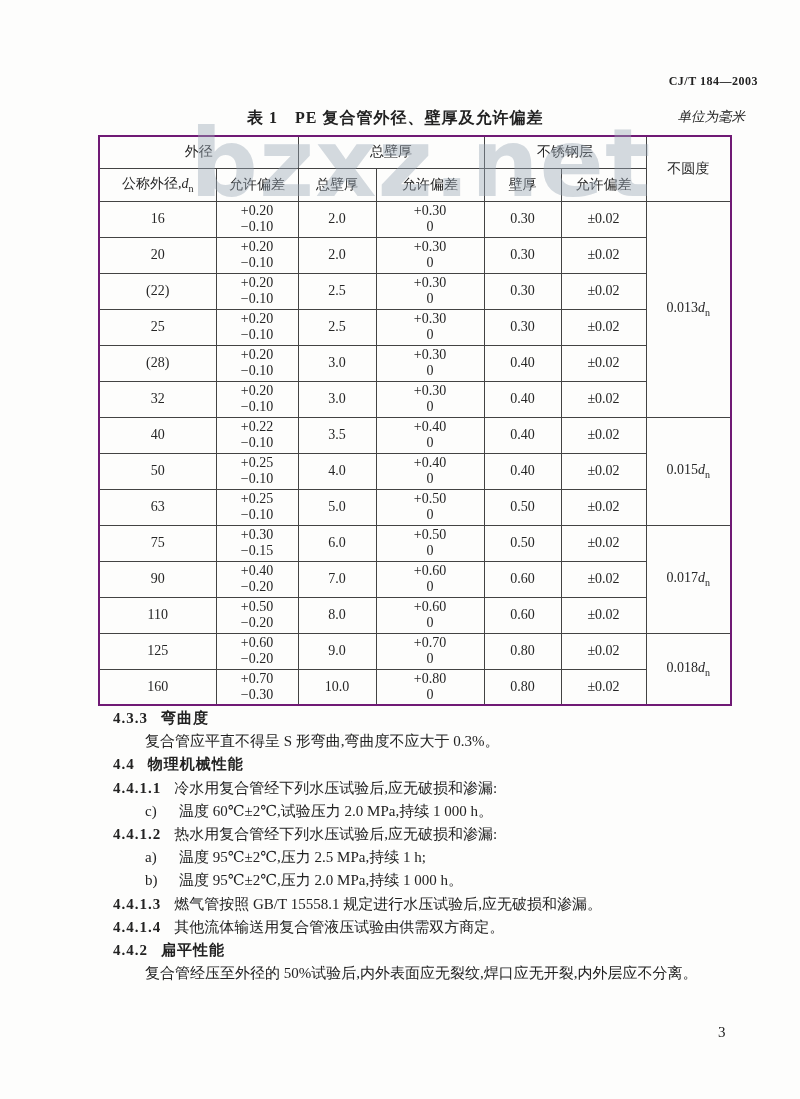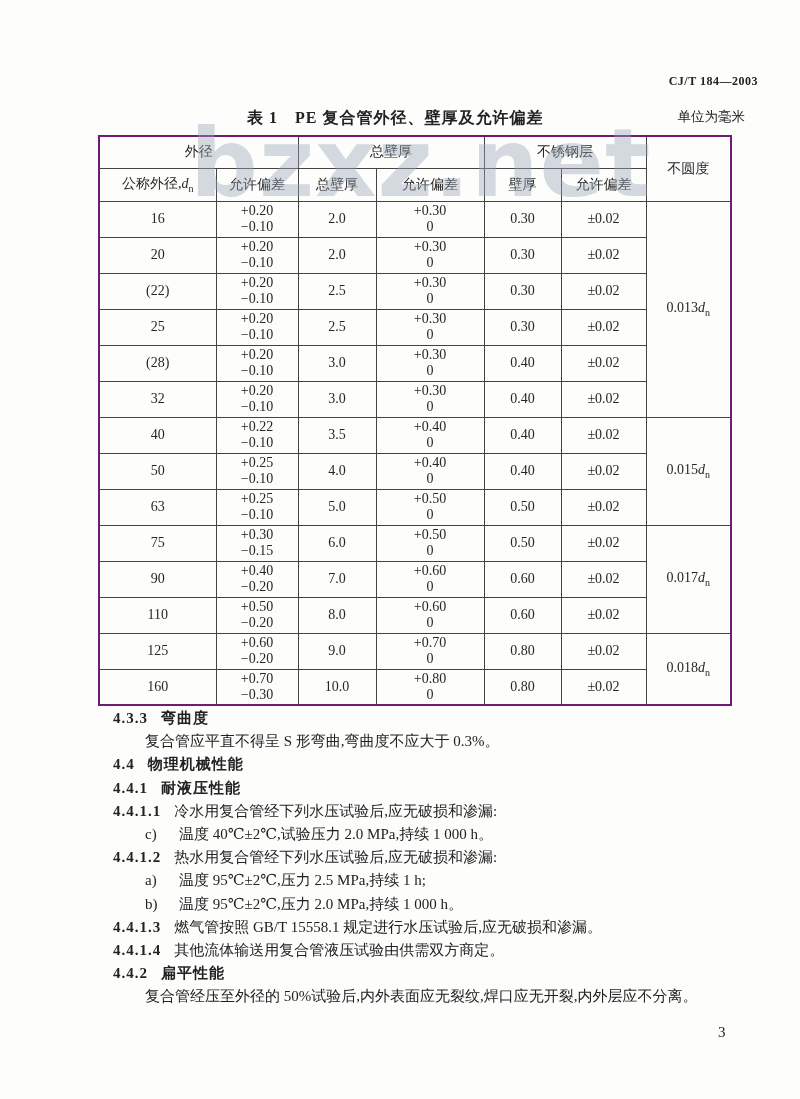--- a/index.html
+++ b/index.html
@@ -16,21 +16,21 @@
   .doc-number {
     position: absolute; top: 74px; left: 0; width: 758px;
     text-align: right; font-size: 12px; font-weight: bold; letter-spacing: .5px;
   }
 
   .caption-row {
     position: absolute; top: 108px; left: 113px; width: 632px;
     display: flex; align-items: flex-start;
   }
   .table-title { flex: 1; text-align: center; font-weight: bold; font-size: 16px; letter-spacing: 1px; }
-  .unit-note { font-size: 13.5px; white-space: nowrap; }
+  .unit-note { font-size: 13.5px; white-space: nowrap; font-style: italic; }
 
   .watermark {
     position: absolute; top: 116px; left: 190px;
     font-family: "DejaVu Sans", "Liberation Sans", sans-serif;
     font-weight: bold; font-size: 95px; line-height: 1;
     color: rgba(152, 167, 180, 0.42);
     letter-spacing: 1px; z-index: 3; pointer-events: none;
     user-select: none;
   }
 
@@ -307,23 +307,22 @@
         <td>0.80</td>
         <td>±0.02</td>
       </tr>
     </tbody>
 </table>
 
 <div class="sections">
     <div class="sec-line heading"><span class="num">4.3.3</span><span class="ttl">弯曲度</span></div>
     <div class="sec-line para"><span class="txt">复合管应平直不得呈 S 形弯曲,弯曲度不应大于 0.3%。</span></div>
     <div class="sec-line heading"><span class="num">4.4</span><span class="ttl">物理机械性能</span></div>
-    <div class="sec-line heading"><span class="num">4.4.1</span><span class="ttl">耐液压性能</span></div>
     <div class="sec-line clause"><span class="num">4.4.1.1</span><span class="txt">冷水用复合管经下列水压试验后,应无破损和渗漏:</span></div>
-    <div class="sec-line item"><span class="marker">c)</span><span class="txt">温度 40℃±2℃,试验压力 2.0 MPa,持续 1 000 h。</span></div>
+    <div class="sec-line item"><span class="marker">c)</span><span class="txt">温度 60℃±2℃,试验压力 2.0 MPa,持续 1 000 h。</span></div>
     <div class="sec-line clause"><span class="num">4.4.1.2</span><span class="txt">热水用复合管经下列水压试验后,应无破损和渗漏:</span></div>
     <div class="sec-line item"><span class="marker">a)</span><span class="txt">温度 95℃±2℃,压力 2.5 MPa,持续 1 h;</span></div>
     <div class="sec-line item"><span class="marker">b)</span><span class="txt">温度 95℃±2℃,压力 2.0 MPa,持续 1 000 h。</span></div>
     <div class="sec-line clause"><span class="num">4.4.1.3</span><span class="txt">燃气管按照 GB/T 15558.1 规定进行水压试验后,应无破损和渗漏。</span></div>
     <div class="sec-line clause"><span class="num">4.4.1.4</span><span class="txt">其他流体输送用复合管液压试验由供需双方商定。</span></div>
     <div class="sec-line heading"><span class="num">4.4.2</span><span class="ttl">扁平性能</span></div>
     <div class="sec-line para"><span class="txt">复合管经压至外径的 50%试验后,内外表面应无裂纹,焊口应无开裂,内外层应不分离。</span></div>
   </div>
 
 <div class="page-number">3</div>

